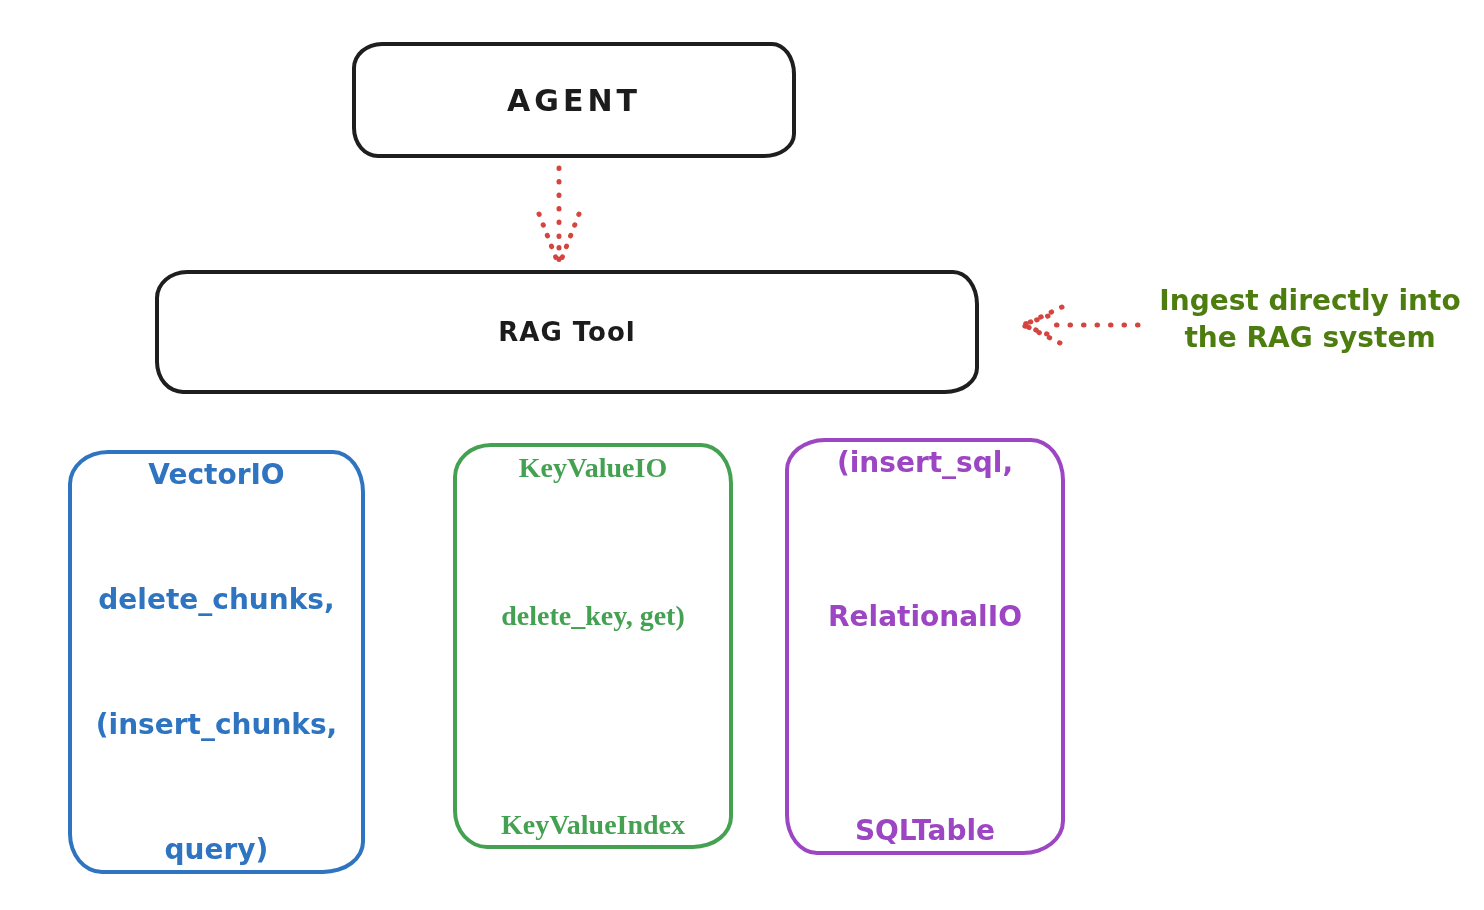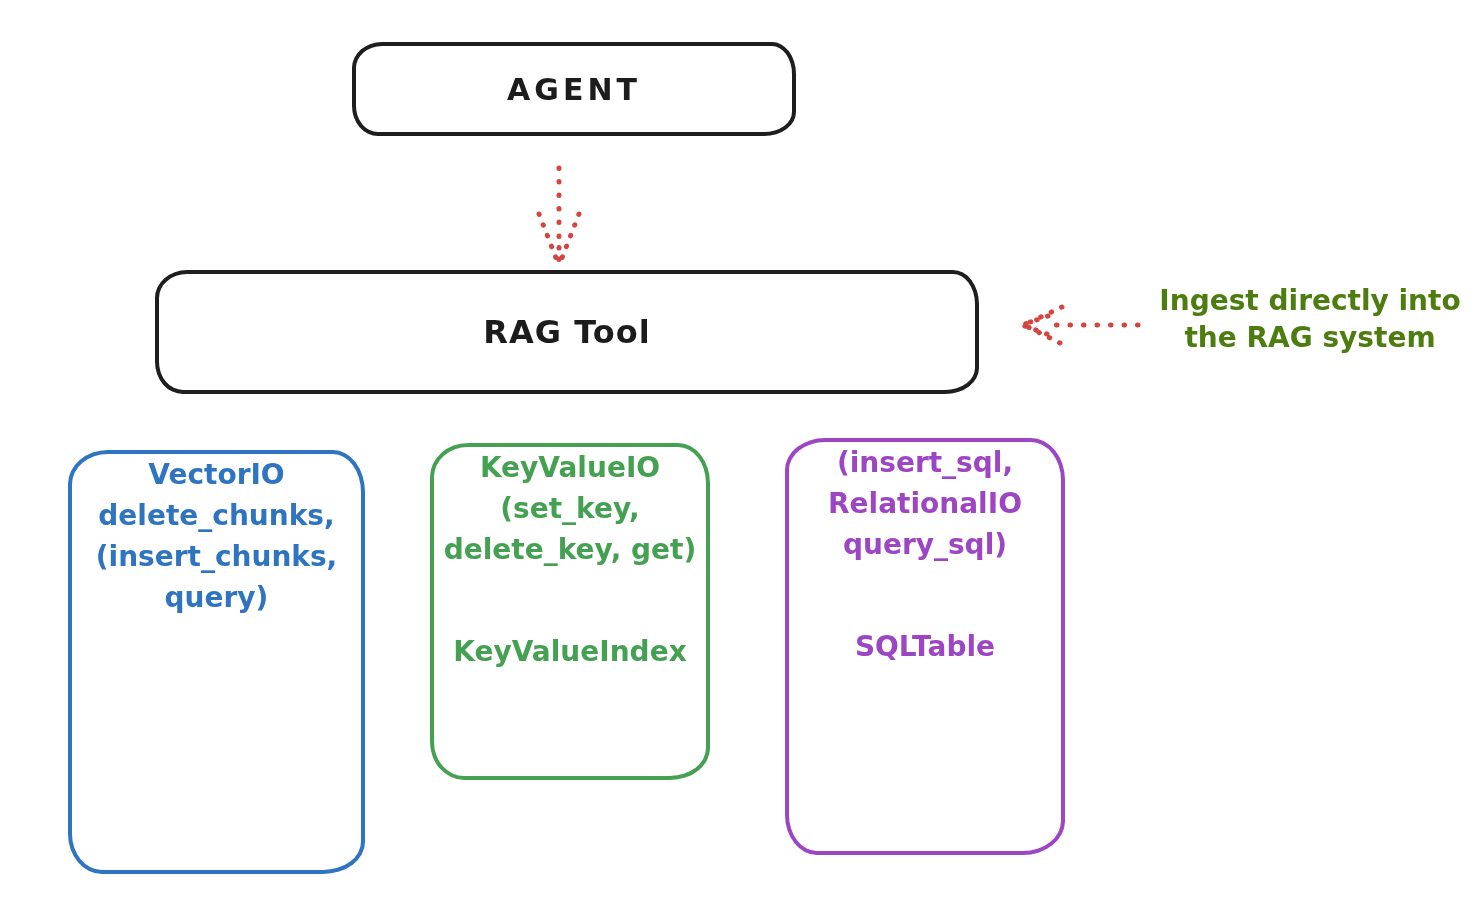--- a/index.html
+++ b/index.html
@@ -13,54 +13,55 @@
   }
   .box {
     position: absolute;
     box-sizing: border-box;
     display: flex;
     align-items: center;
     justify-content: center;
     background: #ffffff;
   }
   .box-agent {
-    left: 352px; top: 42px; width: 444px; height: 94px;
+    left: 352px; top: 42px; width: 444px; height: 116px;
     border: 4px solid #1e1e1e;
     border-radius: 30px 24px 32px 26px / 26px 32px 24px 30px;
   }
   .box-agent .label {
     font-size: 30px; font-weight: 700; letter-spacing: 4px; color: #1c1c1c;
   }
   .box-rag {
     left: 155px; top: 270px; width: 824px; height: 124px;
     border: 4px solid #1e1e1e;
     border-radius: 32px 26px 34px 28px / 28px 34px 26px 32px;
   }
   .box-rag .label {
-    font-size: 32px; font-weight: 700; letter-spacing: 1px; color: #1c1c1c; text-align: center;
+    font-size: 26px; font-weight: 700; letter-spacing: 1px; color: #1c1c1c; text-align: center;
   }
   .backend {
     flex-direction: column;
-    justify-content: flex-start;
+    justify-content: space-between;
     text-align: center;
     border-width: 4px;
     border-style: solid;
     font-weight: 700;
     font-size: 28px;
     line-height: 41px;
   }
   .backend-vector {
     left: 68px; top: 450px; width: 297px; height: 424px;
     border-color: #2e74c0; color: #2e74c0;
     border-radius: 40px 32px 42px 34px / 34px 42px 32px 40px;
   }
   .backend-keyvalue {
-    left: 430px; top: 443px; width: 280px; height: 337px;
+    left: 453px; top: 443px; width: 280px; height: 406px;
     border-color: #45a152; color: #45a152;
     border-radius: 38px 32px 40px 34px / 34px 40px 32px 38px;
+    font-family: Liberation Serif, serif;
   }
   .backend-relational {
     left: 785px; top: 438px; width: 280px; height: 417px;
     border-color: #9d46c3; color: #9d46c3;
     border-radius: 40px 34px 42px 32px / 32px 42px 34px 40px;
   }
   .backend .line { display: block; }
   .backend .index-label { display: block; margin-top: 61px; }
   .arrow { position: absolute; }
   .arrow-down { left: 528px; top: 164px; }
@@ -119,25 +120,23 @@
 
   <div class="box backend backend-vector">
     <span class="line">VectorIO</span>
     <span class="line">delete_chunks,</span>
     <span class="line">(insert_chunks,</span>
     <span class="line">query)</span>
   </div>
 
   <div class="box backend backend-keyvalue">
     <span class="line">KeyValueIO</span>
-    <span class="line">(set_key,</span>
     <span class="line">delete_key, get)</span>
     <span class="index-label">KeyValueIndex</span>
   </div>
 
   <div class="box backend backend-relational">
     <span class="line">(insert_sql,</span>
     <span class="line">RelationalIO</span>
-    <span class="line">query_sql)</span>
     <span class="index-label">SQLTable</span>
   </div>
 
 </div>
 
 </body></html>

